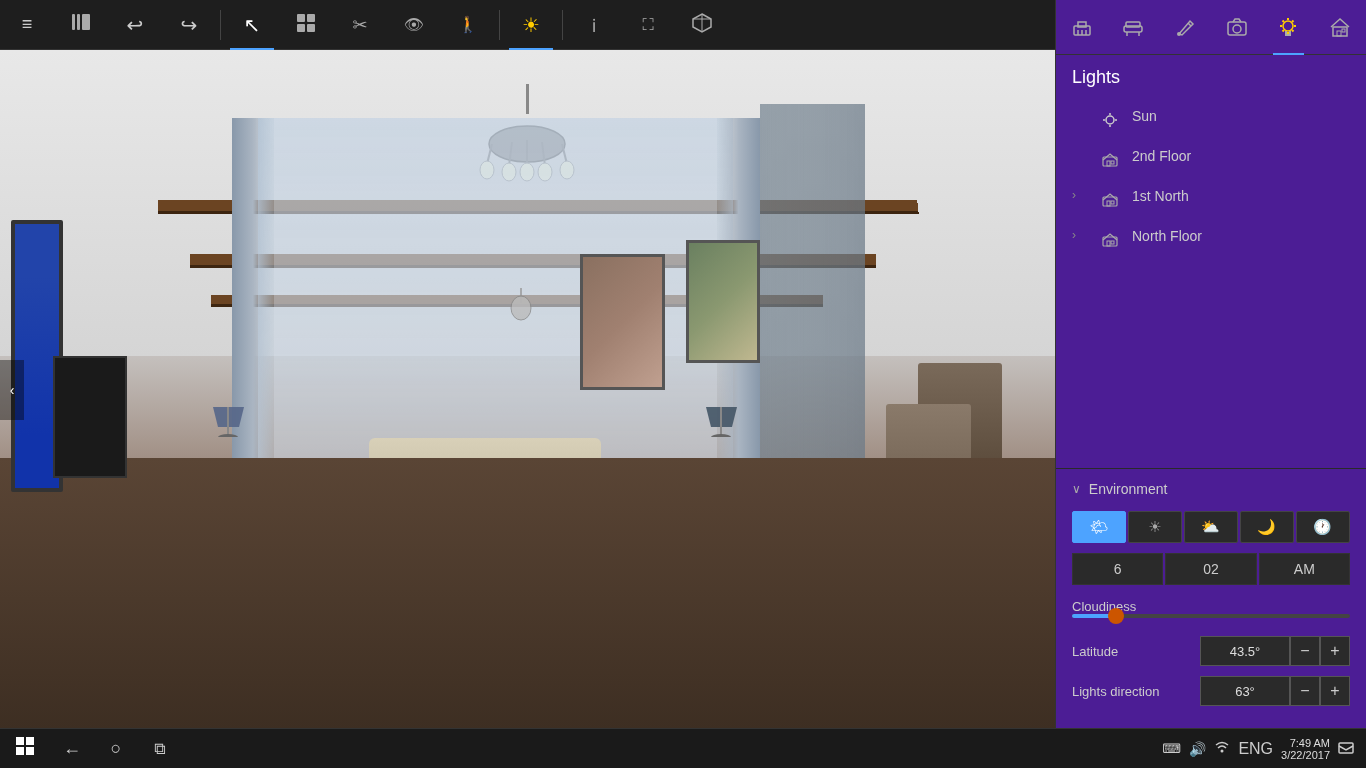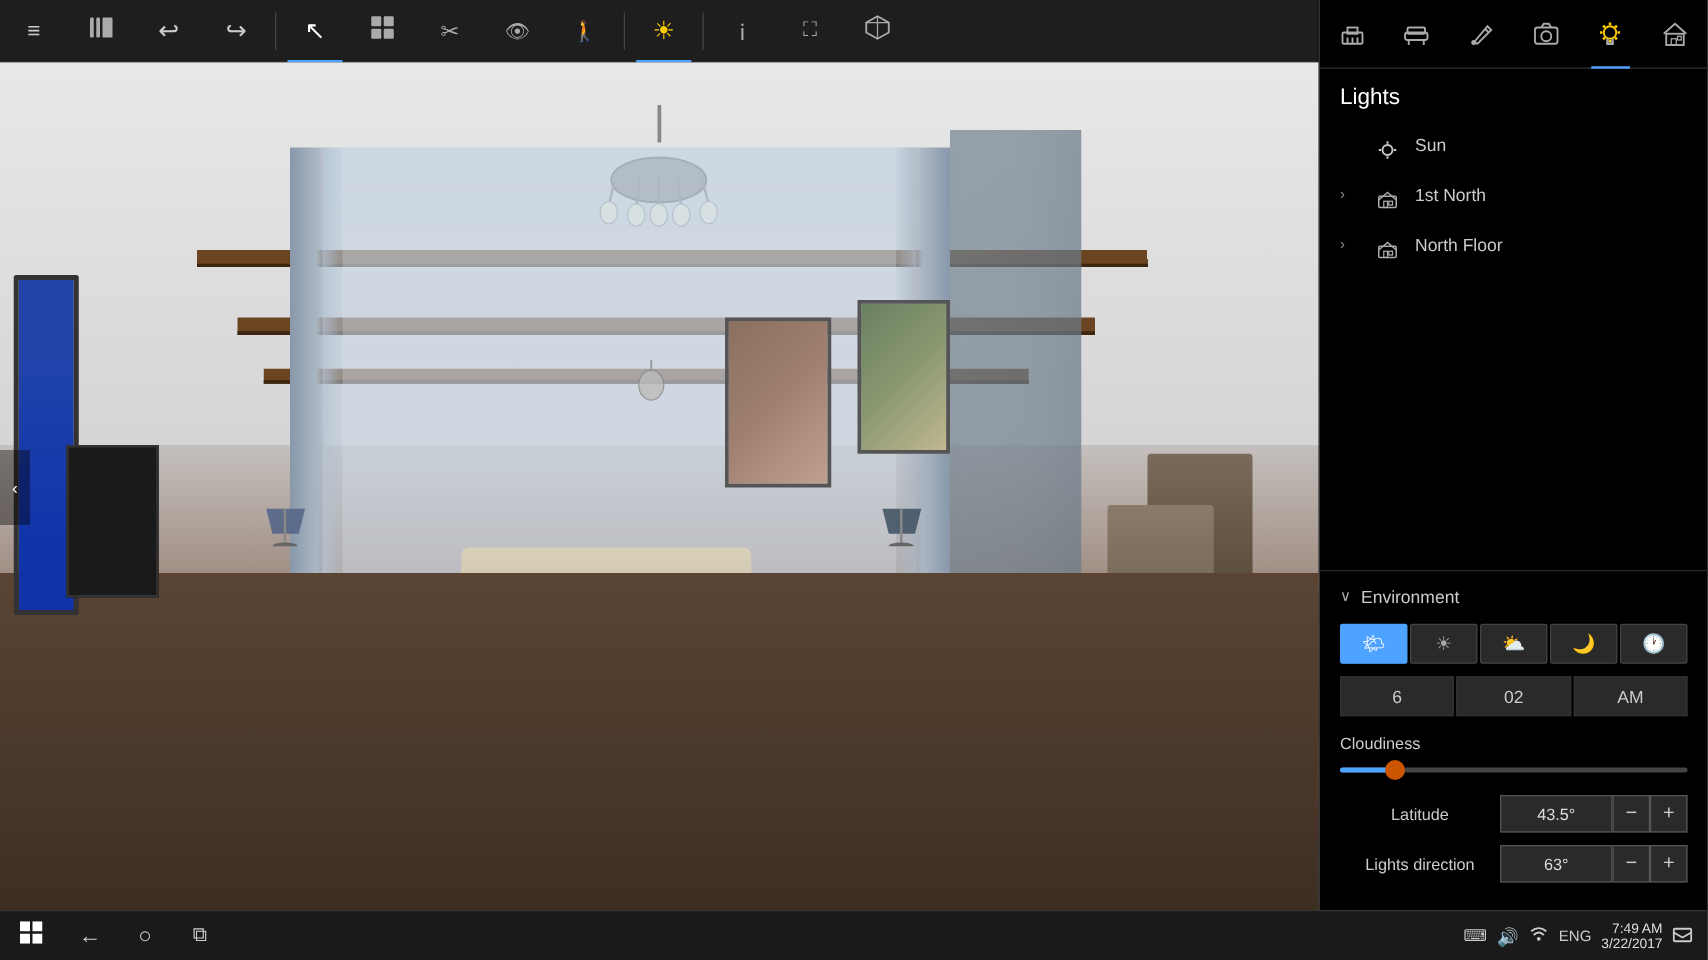--- a/index.html
+++ b/index.html
@@ -80,21 +80,21 @@
     }
     .taskbar-start { width: 50px; height: 40px; display: flex; align-items: center; justify-content: center; color: white; font-size: 20px; cursor: pointer; }
     .taskbar-btn { width: 44px; height: 40px; display: flex; align-items: center; justify-content: center; color: #ccc; font-size: 16px; cursor: pointer; }
     .taskbar-right { margin-left: auto; display: flex; align-items: center; gap: 8px; padding-right: 12px; }
     .taskbar-clock { color: #ddd; font-size: 11px; text-align: right; }
     .taskbar-icon { color: #ccc; font-size: 14px; cursor: pointer; }
 
     
     #right-panel {
       position: absolute; top: 0; right: 0; width: 311px; height: 728px;
-      background: #000000; border-left: 1px solid #333;
+      background: #4c1d95; border-left: 1px solid #333;
       display: flex; flex-direction: column;
     }
 
     
     #panel-toolbar {
       height: 55px; display: flex; align-items: center; justify-content: space-around;
       border-bottom: 1px solid #333; flex-shrink: 0;
     }
     .panel-tool {
       width: 38px; height: 40px; display: flex; align-items: center; justify-content: center;
@@ -132,28 +132,28 @@
     .weather-btn.active { background: #4da3ff; border-color: #4da3ff; color: #fff; }
 
     
     .time-row { display: flex; gap: 2px; margin-bottom: 14px; }
     .time-box {
       flex: 1; height: 32px; background: #2a2a2a; border: 1px solid #333; color: #ccc;
       display: flex; align-items: center; justify-content: center; font-size: 14px;
     }
 
     
-    .cloud-label { color: #ccc; font-size: 13px; margin-bottom: 12px; }
+    .cloud-label { color: #ccc; font-size: 13px; margin-bottom: 0; }
     .slider-track { width: 100%; height: 4px; background: #444; border-radius: 2px; position: relative; margin-bottom: 18px; }
     .slider-fill { height: 4px; background: #4da3ff; border-radius: 2px; width: 15%; }
     .slider-thumb { width: 16px; height: 16px; background: #cc5500; border-radius: 50%; position: absolute; top: -6px; left: 13%; cursor: pointer; }
 
     
     .field-row { display: flex; align-items: center; margin-bottom: 10px; }
-    .field-label { color: #ccc; font-size: 13px; flex: 1; text-align: center; margin-right: 0; }
+    .field-label { color: #ccc; font-size: 13px; flex: 1; text-align: left; margin-right: 0; }
     .field-input { width: 90px; height: 30px; background: #2a2a2a; border: 1px solid #555; color: #ddd; font-size: 13px; text-align: center; }
     .field-minus, .field-plus { width: 30px; height: 30px; background: #2a2a2a; border: 1px solid #555; color: #ccc; display: flex; align-items: center; justify-content: center; font-size: 16px; cursor: pointer; }
 
     
     .artwork1 { position: absolute; top: 30%; left: 55%; width: 8%; height: 20%; background: linear-gradient(135deg, #8a7060 0%, #a08070 50%, #c0a090 100%); border: 3px solid #555; }
     .artwork2 { position: absolute; top: 28%; left: 65%; width: 7%; height: 18%; background: linear-gradient(135deg, #6a8060 0%, #8a9870 50%, #c0b890 100%); border: 3px solid #555; }
 
     
     .dining-chair1 { position: absolute; bottom: 30%; right: 8%; width: 8%; height: 18%; background: linear-gradient(180deg, #8a7a6a 0%, #6a5a4a 100%); border-radius: 3px 3px 0 0; }
     .dining-chair2 { position: absolute; bottom: 38%; right: 5%; width: 8%; height: 16%; background: linear-gradient(180deg, #7a6a5a 0%, #5a4a3a 100%); border-radius: 3px 3px 0 0; }
@@ -405,20 +405,32 @@
           <circle cx="8" cy="8" r="4" stroke="#ccc" stroke-width="1.5" fill="none"></circle>
           <line x1="8" y1="1" x2="8" y2="3" stroke="#ccc" stroke-width="1.5"></line>
           <line x1="8" y1="13" x2="8" y2="15" stroke="#ccc" stroke-width="1.5"></line>
           <line x1="1" y1="8" x2="3" y2="8" stroke="#ccc" stroke-width="1.5"></line>
           <line x1="13" y1="8" x2="15" y2="8" stroke="#ccc" stroke-width="1.5"></line>
         </svg>
       </div>
       <span class="light-label">Sun</span>
     </div>
 
+    <div class="light-item">
+      <div class="light-expand"></div>
+      <div class="light-icon">
+        <svg width="16" height="16" viewBox="0 0 16 16" fill="none">
+          <rect x="1" y="5" width="14" height="9" rx="1" stroke="#aaa" stroke-width="1.2" fill="none"></rect>
+          <path d="M1 8 L8 2 L15 8" stroke="#aaa" stroke-width="1.2" fill="none"></path>
+          <rect x="5" y="9" width="3" height="5" stroke="#aaa" stroke-width="1" fill="none"></rect>
+          <rect x="9" y="9" width="3" height="3" stroke="#aaa" stroke-width="1" fill="none"></rect>
+        </svg>
+      </div>
+      <span class="light-label">2nd Floor</span>
+    </div>
 
     <div class="light-item">
       <div class="light-expand" style="color:#888;font-size:12px;cursor:pointer;">›</div>
       <div class="light-icon">
         <svg width="16" height="16" viewBox="0 0 16 16" fill="none">
           <rect x="1" y="5" width="14" height="9" rx="1" stroke="#aaa" stroke-width="1.2" fill="none"></rect>
           <path d="M1 8 L8 2 L15 8" stroke="#aaa" stroke-width="1.2" fill="none"></path>
           <rect x="5" y="9" width="3" height="5" stroke="#aaa" stroke-width="1" fill="none"></rect>
           <rect x="9" y="9" width="3" height="3" stroke="#aaa" stroke-width="1" fill="none"></rect>
         </svg>
@@ -518,21 +530,21 @@
   <div class="taskbar-right">
     <span class="taskbar-icon" style="font-size:13px;">⌨</span>
     <span class="taskbar-icon">🔊</span>
     <span class="taskbar-icon" style="font-size:12px;">
       <svg width="16" height="16" viewBox="0 0 16 16" fill="none">
         <path d="M2 6 Q8 1 14 6" stroke="#ccc" stroke-width="1.5" fill="none"></path>
         <path d="M4 9 Q8 5 12 9" stroke="#ccc" stroke-width="1.5" fill="none"></path>
         <circle cx="8" cy="12" r="1.5" fill="#ccc"></circle>
       </svg>
     </span>
-    <span class="taskbar-icon" style="font-size:12px;color:#ccc;">ENG</span>
+    <span class="taskbar-icon" style="font-size:16px;color:#ccc;">ENG</span>
     <div class="taskbar-clock">
       <div>7:49 AM</div>
       <div>3/22/2017</div>
     </div>
     <span class="taskbar-icon" style="font-size:14px;">
       <svg width="16" height="16" viewBox="0 0 16 16" fill="none">
         <rect x="1" y="4" width="14" height="10" rx="1" stroke="#ccc" stroke-width="1.5" fill="none"></rect>
         <path d="M1 7 L8 11 L15 7" stroke="#ccc" stroke-width="1.5" fill="none"></path>
       </svg>
     </span>

